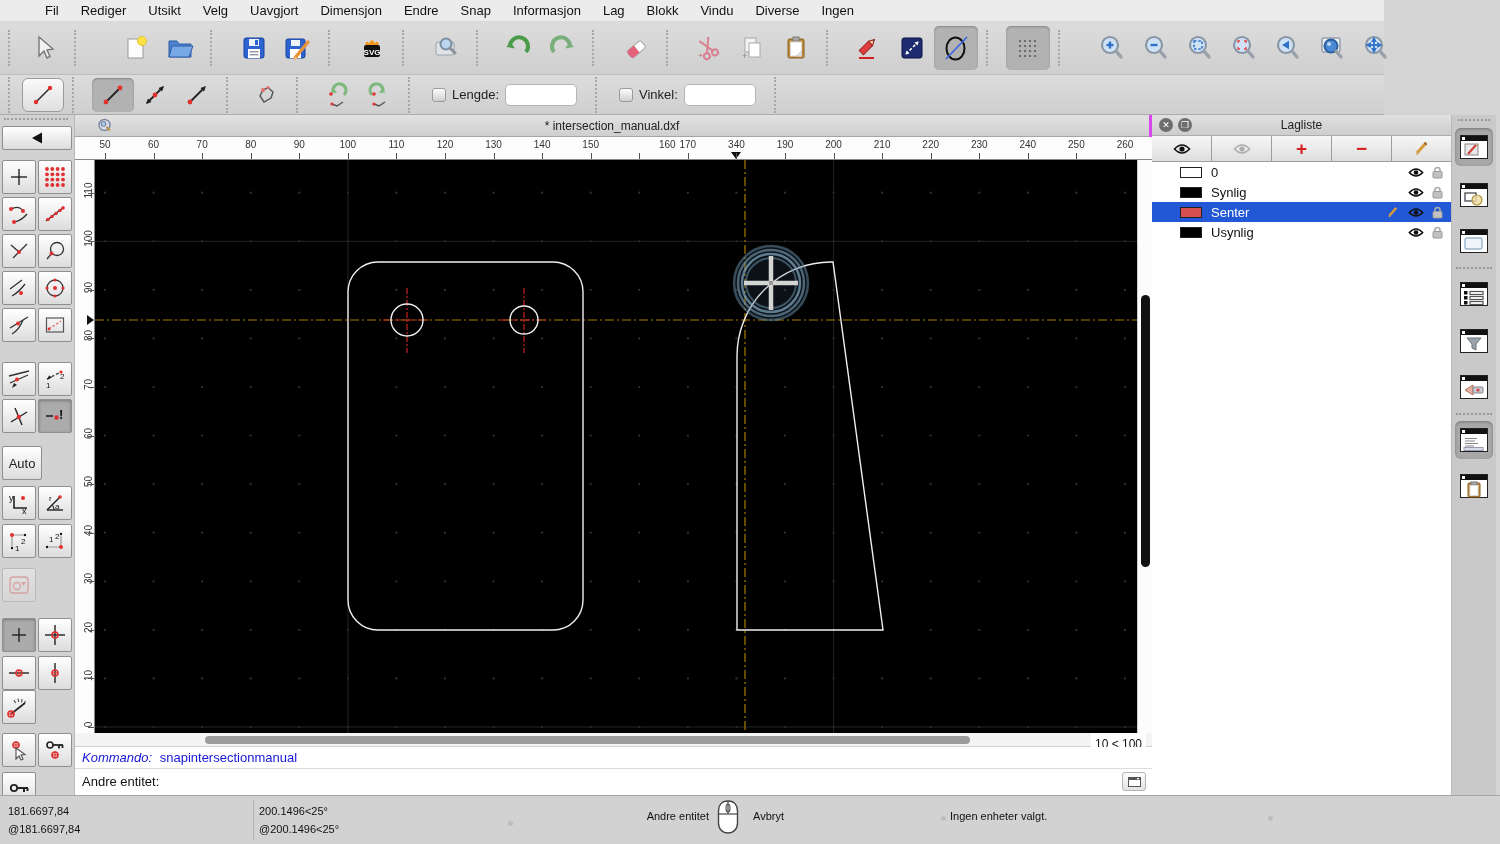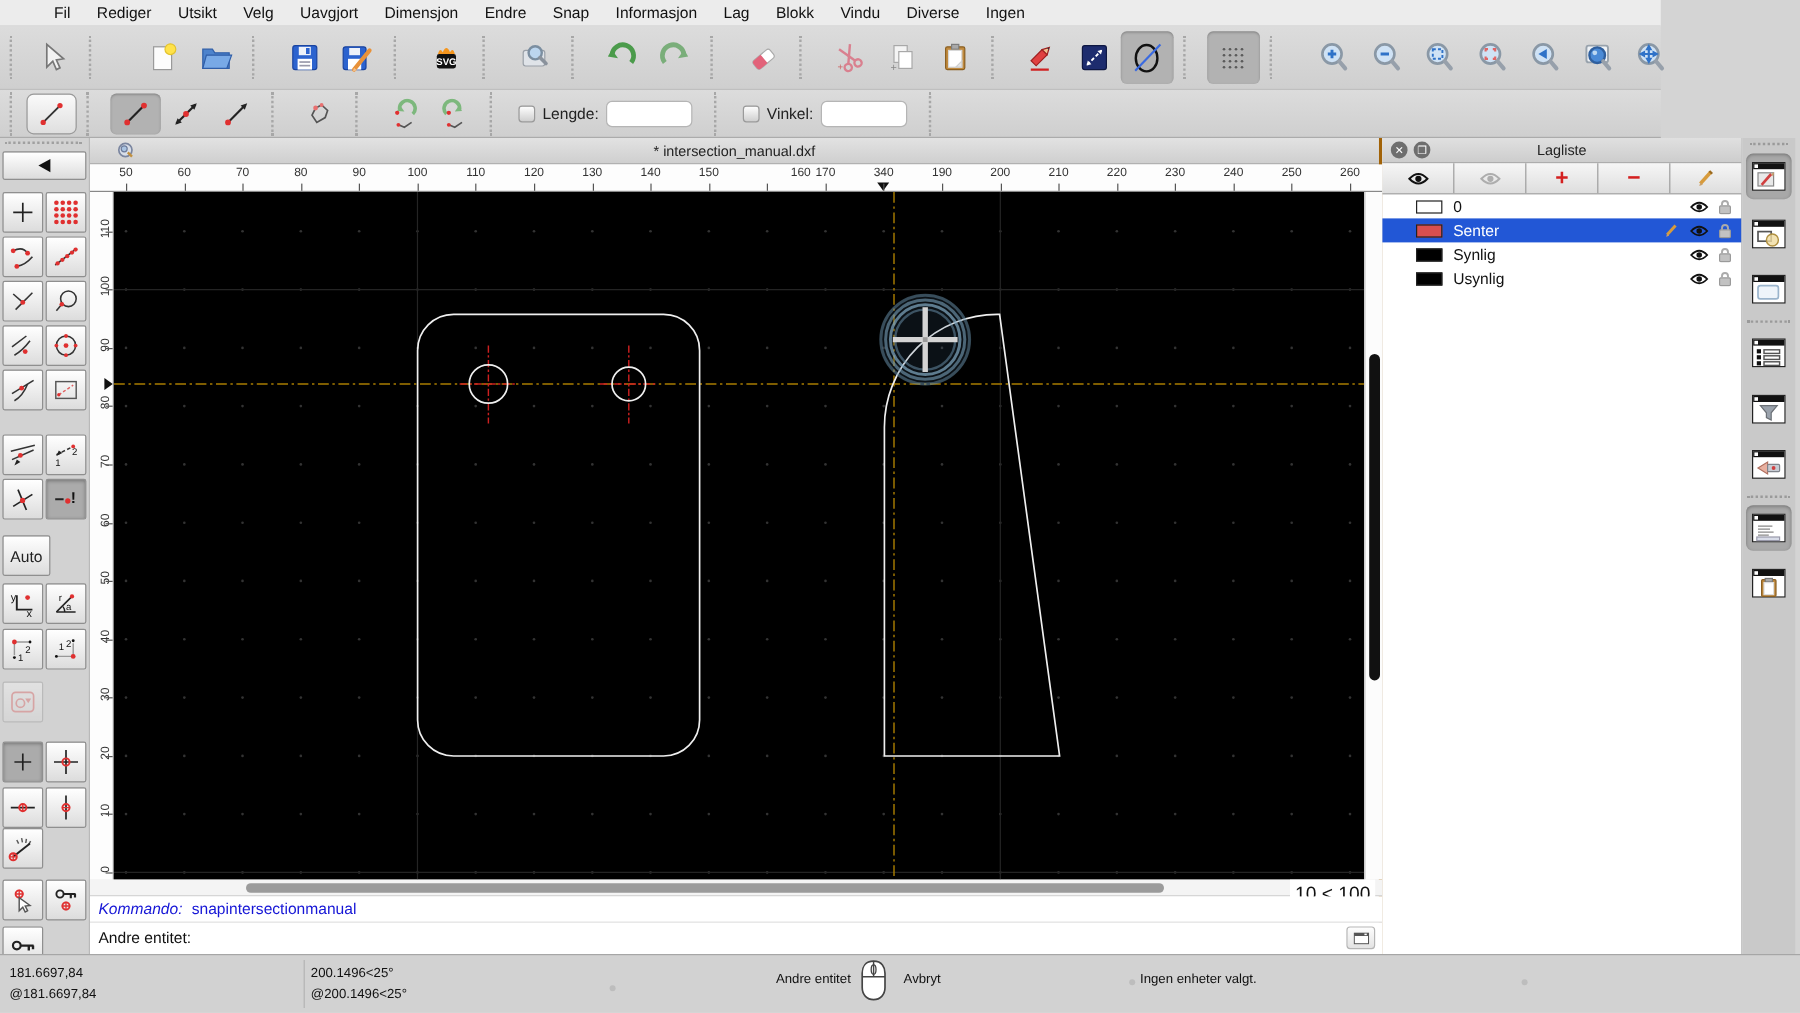--- a/index.html
+++ b/index.html
@@ -30,37 +30,37 @@
   .leftdock { width:75px; height:680px; background:#d2d2d2; position:relative; border-right:1px solid #b9b9b9; }
   .ld-handle { position:absolute; top:3px; left:4px; width:64px; border-top:2px dotted #a0a0a0; }
   .sbtn { position:absolute; width:34px; height:34px; border:1px solid #8f8f8f; border-radius:2px; background:linear-gradient(#ffffff,#dcdcdc); display:flex; align-items:center; justify-content:center; }
   .sbtn.pressed { background:#ababab; box-shadow:inset 0 1px 3px rgba(0,0,0,.3); }
   .sbtn.faded { opacity:.35; }
   .sbtn.wide { width:70px; height:24px; left:2px; }
   .sbtn.autob { width:40px; height:34px; font-size:13px; color:#222; }
   .col0 { left:2px; } .col1 { left:38px; }
 
   
-  .cadwin { width:1077px; height:680px; background:#e9e9e9; position:relative; border-right:3px solid #a16207; }
+  .cadwin { width:1077px; height:680px; background:#e9e9e9; position:relative; border-right:3px solid #d946ef; }
   .cad-title { height:22px; background:linear-gradient(#e2e2e2,#cfcfcf); border-bottom:1px solid #a5a5a5; position:relative; display:flex; align-items:center; justify-content:center; font-size:12px; color:#222; }
   .cad-title .doc-icon { position:absolute; left:22px; top:3px; }
   .ruler-top { position:absolute; top:22px; left:0; width:1077px; height:23px; background:#fdfdfd; border-bottom:1px solid #888; }
   .ruler-top .rlabel { position:absolute; top:2px; transform:translateX(-50%); font-size:10px; color:#333; }
   .ruler-top .rtick { position:absolute; bottom:0; width:1px; height:6px; background:#555; }
   .rmark-top { position:absolute; bottom:0; width:0; height:0; border-left:5px solid transparent; border-right:5px solid transparent; border-top:7px solid #111; transform:translateX(-5px); }
   .ruler-left { position:absolute; top:45px; left:0; width:20px; height:573px; background:#fdfdfd; border-right:1px solid #888; overflow:hidden; }
   .ruler-left .rlabel { position:absolute; left:1px; font-size:10px; color:#333; transform:rotate(-90deg); transform-origin:center; width:24px; text-align:center; }
   .ruler-left .rtick { position:absolute; right:0; height:1px; width:6px; background:#555; }
   .rmark-left { position:absolute; right:0; width:0; height:0; border-top:5px solid transparent; border-bottom:5px solid transparent; border-left:7px solid #111; transform:translateY(-5px); }
   .canvas { position:absolute; top:45px; left:20px; width:1042px; height:573px; background:#000; }
   .vscroll { position:absolute; top:45px; left:1062px; width:15px; height:573px; background:#fcfcfc; border-left:1px solid #ccc; }
   .vthumb { position:absolute; left:3px; width:9px; border-radius:5px; background:#111; }
   .hscroll-row { position:absolute; top:618px; left:0; width:1077px; height:14px; background:#f4f4f4; border-bottom:1px solid #cfcfcf; }
   .hthumb { position:absolute; top:3px; height:8px; border-radius:4px; background:#9b9b9b; }
-  .gridstatus { position:absolute; right:6px; top:0px; font-size:16px; color:#111; background:#fff; padding:4px 4px; }
+  .gridstatus { position:absolute; right:6px; top:0px; font-size:12px; color:#111; background:#fff; padding:4px 4px; }
   .cmdline { position:absolute; top:632px; left:0; width:1077px; height:22px; background:#fff; border-bottom:1px solid #dcdcdc; font-size:13px; padding:3px 0 0 7px; color:#1616d6; }
   .cmdline .kw { font-style:italic; }
   .promptline { position:absolute; top:654px; left:0; width:1077px; height:26px; background:#fff; font-size:13px; padding:5px 0 0 7px; color:#111; }
   .prompt-btn { position:absolute; right:6px; top:3px; width:24px; height:19px; border:1px solid #b5b5b5; border-radius:3px; background:linear-gradient(#fdfdfd,#e3e3e3); display:flex; align-items:center; justify-content:center; }
 
   
   .layerpanel { width:300px; height:680px; background:#fff; position:relative; border-right:1px solid #b9b9b9; }
   .lp-header { height:21px; background:linear-gradient(#e0e0e0,#cdcdcd); border-bottom:1px solid #adadad; display:flex; align-items:center; font-size:12px; color:#222; position:relative; justify-content:center; }
   .lp-hbtn { position:absolute; width:14px; height:14px; border-radius:50%; background:#6e6e6e; color:#fff; font-size:9px; line-height:14px; text-align:center; top:3px; }
   .lp-toolbar { height:26px; display:flex; border-bottom:1px solid #9d9d9d; background:linear-gradient(#f6f6f6,#dedede); }
@@ -1104,42 +1104,42 @@
               <svg width="16" height="11" viewBox="0 0 18 12">
                 <path d="M1.5 6 Q9 -2 16.5 6 Q9 14 1.5 6 Z" fill="none" stroke="#111" stroke-width="1.7"></path>
                 <circle cx="9" cy="6" r="2.6" fill="#111"></circle>
               </svg>
               <svg width="11" height="13" viewBox="0 0 11 13">
                 <rect x="1" y="5.5" width="9" height="6.5" rx="1" fill="#c2c2c2" stroke="#9a9a9a"></rect>
                 <path d="M3 5.5 V4 a2.5 2.5 0 0 1 5 0 V5.5" fill="none" stroke="#ababab" stroke-width="1.6"></path>
               </svg>
             </span>
           </div>
-          <div class="layer-row selected">
-            <span class="layer-swatch" style="background: rgb(217, 79, 79);"></span>
-            <span>Senter</span>
+          <div class="layer-row">
+            <span class="layer-swatch" style="background: rgb(0, 0, 0);"></span>
+            <span>Synlig</span>
             <span class="layer-icons">
-              <svg width="14" height="14" viewBox="0 0 17 17">
-                <line x1="4" y1="13" x2="12.5" y2="3.5" stroke="#d79b3c" stroke-width="3"></line>
-                <polygon points="3,15 6,14 4,12" fill="#caa06a"></polygon>
-              </svg>
               <svg width="16" height="11" viewBox="0 0 18 12">
                 <path d="M1.5 6 Q9 -2 16.5 6 Q9 14 1.5 6 Z" fill="none" stroke="#111" stroke-width="1.7"></path>
                 <circle cx="9" cy="6" r="2.6" fill="#111"></circle>
               </svg>
               <svg width="11" height="13" viewBox="0 0 11 13">
                 <rect x="1" y="5.5" width="9" height="6.5" rx="1" fill="#c2c2c2" stroke="#9a9a9a"></rect>
                 <path d="M3 5.5 V4 a2.5 2.5 0 0 1 5 0 V5.5" fill="none" stroke="#ababab" stroke-width="1.6"></path>
               </svg>
             </span>
           </div>
-          <div class="layer-row">
-            <span class="layer-swatch" style="background: rgb(0, 0, 0);"></span>
-            <span>Synlig</span>
+          <div class="layer-row selected">
+            <span class="layer-swatch" style="background: rgb(217, 79, 79);"></span>
+            <span>Senter</span>
             <span class="layer-icons">
+              <svg width="14" height="14" viewBox="0 0 17 17">
+                <line x1="4" y1="13" x2="12.5" y2="3.5" stroke="#d79b3c" stroke-width="3"></line>
+                <polygon points="3,15 6,14 4,12" fill="#caa06a"></polygon>
+              </svg>
               <svg width="16" height="11" viewBox="0 0 18 12">
                 <path d="M1.5 6 Q9 -2 16.5 6 Q9 14 1.5 6 Z" fill="none" stroke="#111" stroke-width="1.7"></path>
                 <circle cx="9" cy="6" r="2.6" fill="#111"></circle>
               </svg>
               <svg width="11" height="13" viewBox="0 0 11 13">
                 <rect x="1" y="5.5" width="9" height="6.5" rx="1" fill="#c2c2c2" stroke="#9a9a9a"></rect>
                 <path d="M3 5.5 V4 a2.5 2.5 0 0 1 5 0 V5.5" fill="none" stroke="#ababab" stroke-width="1.6"></path>
               </svg>
             </span>
           </div>

